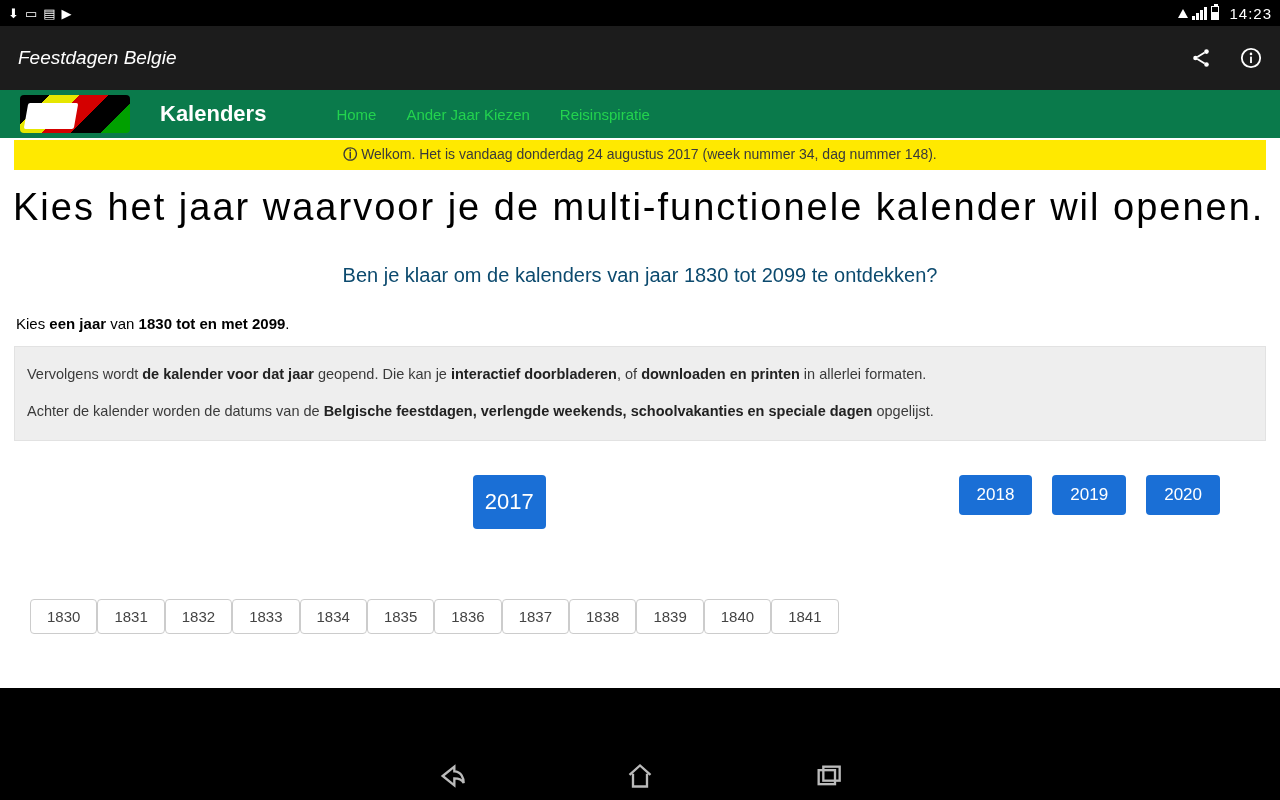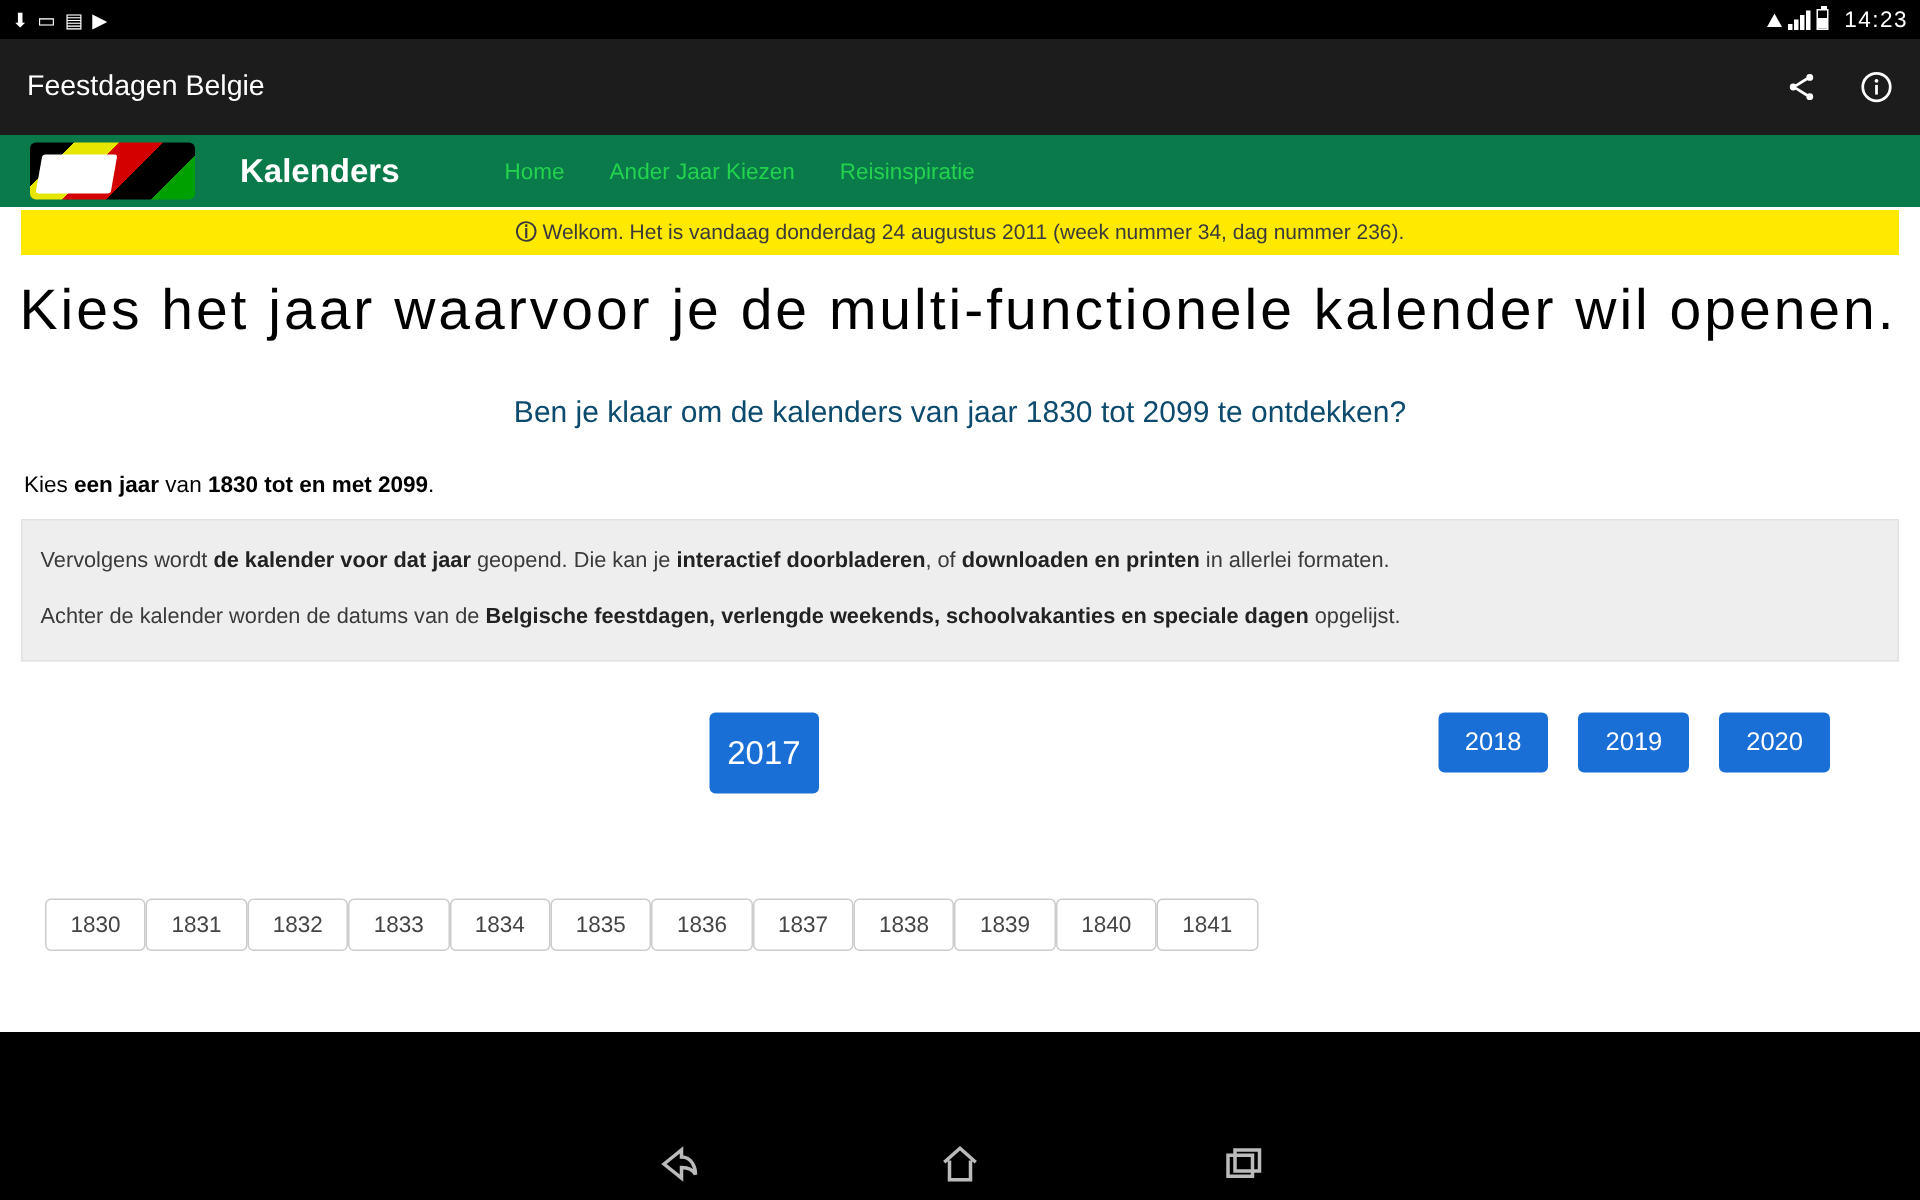--- a/index.html
+++ b/index.html
@@ -11,21 +11,21 @@
   .statusbar .time { font-size:15px; margin-left:6px; letter-spacing:1px; }
   .tri { width:0;height:0;border-left:5px solid transparent;border-right:5px solid transparent;border-bottom:9px solid #fff; display:inline-block;}
   .sig { display:inline-flex; align-items:flex-end; gap:1px; }
   .sig span { width:3px; background:#fff; display:inline-block;}
   .sig span:nth-child(1){height:4px;} .sig span:nth-child(2){height:7px;} .sig span:nth-child(3){height:10px;} .sig span:nth-child(4){height:13px;}
   .batt { width:8px;height:14px;border:1px solid #fff;position:relative;display:inline-block;}
   .batt::before{content:"";position:absolute;top:-3px;left:2px;width:4px;height:2px;background:#fff;}
   .batt::after{content:"";position:absolute;bottom:0;left:0;width:100%;height:60%;background:#fff;}
   
   .actionbar { height: 64px; background:#1c1c1c; color:#fff; display:flex; align-items:center; justify-content:space-between; padding:0 18px; }
-  .actionbar .title { font-size:19px; font-weight:400; }
+  .actionbar .title { font-size:19px; font-weight:400;font-style:italic; }
   .actionbar .actions { display:flex; align-items:center; gap:28px; }
   .share-icon, .info-icon { width:22px; height:22px; display:inline-block; }
   
   .greennav { height:48px; background:#0a7a4b; display:flex; align-items:center; padding:0 20px; gap:30px; }
   .logo { width:110px; height:38px; background: linear-gradient(135deg,#000 0 20%, #e6e600 20% 40%, #d40000 40% 60%, #000 60% 80%, #00a000 80% 100%); border-radius:4px; position:relative; }
   .logo::after{content:"";position:absolute;left:6px;bottom:4px;width:50px;height:26px;background:#fff;border-radius:2px;transform:skewX(-10deg);}
   .greennav .brand { color:#fff; font-size:22px; font-weight:700; margin-right:40px; }
   .greennav a { color:#23d34e; font-size:15px; text-decoration:none; }
   
   .banner { background:#ffe900; color:#3a3a3a; font-size:14px; padding:6px 10px; text-align:center; margin:0 14px; }
@@ -97,21 +97,21 @@
     <div class="logo"></div>
     <div class="brand">Kalenders</div>
     <a href="#">Home</a>
     <a href="#">Ander Jaar Kiezen</a>
     <a href="#">Reisinspiratie</a>
   </div>
 
   <div class="banner-wrap">
     <div class="banner">
       <b>ⓘ</b>
-      <span>Welkom. Het is vandaag donderdag 24 augustus 2011 (week nummer 34, dag nummer 236).</span>
+      <span>Welkom. Het is vandaag donderdag 24 augustus 2017 (week nummer 34, dag nummer 148).</span>
     </div>
   </div>
 
   <h1 class="headline">Kies het jaar waarvoor je de multi-functionele kalender wil openen.</h1>
   <div class="sub">Ben je klaar om de kalenders van jaar 1830 tot 2099 te ontdekken?</div>
 
   <div class="kies">
     <span>Kies </span><b>een jaar</b><span> van </span><b>1830 tot en met 2099</b><span>.</span>
   </div>
 

